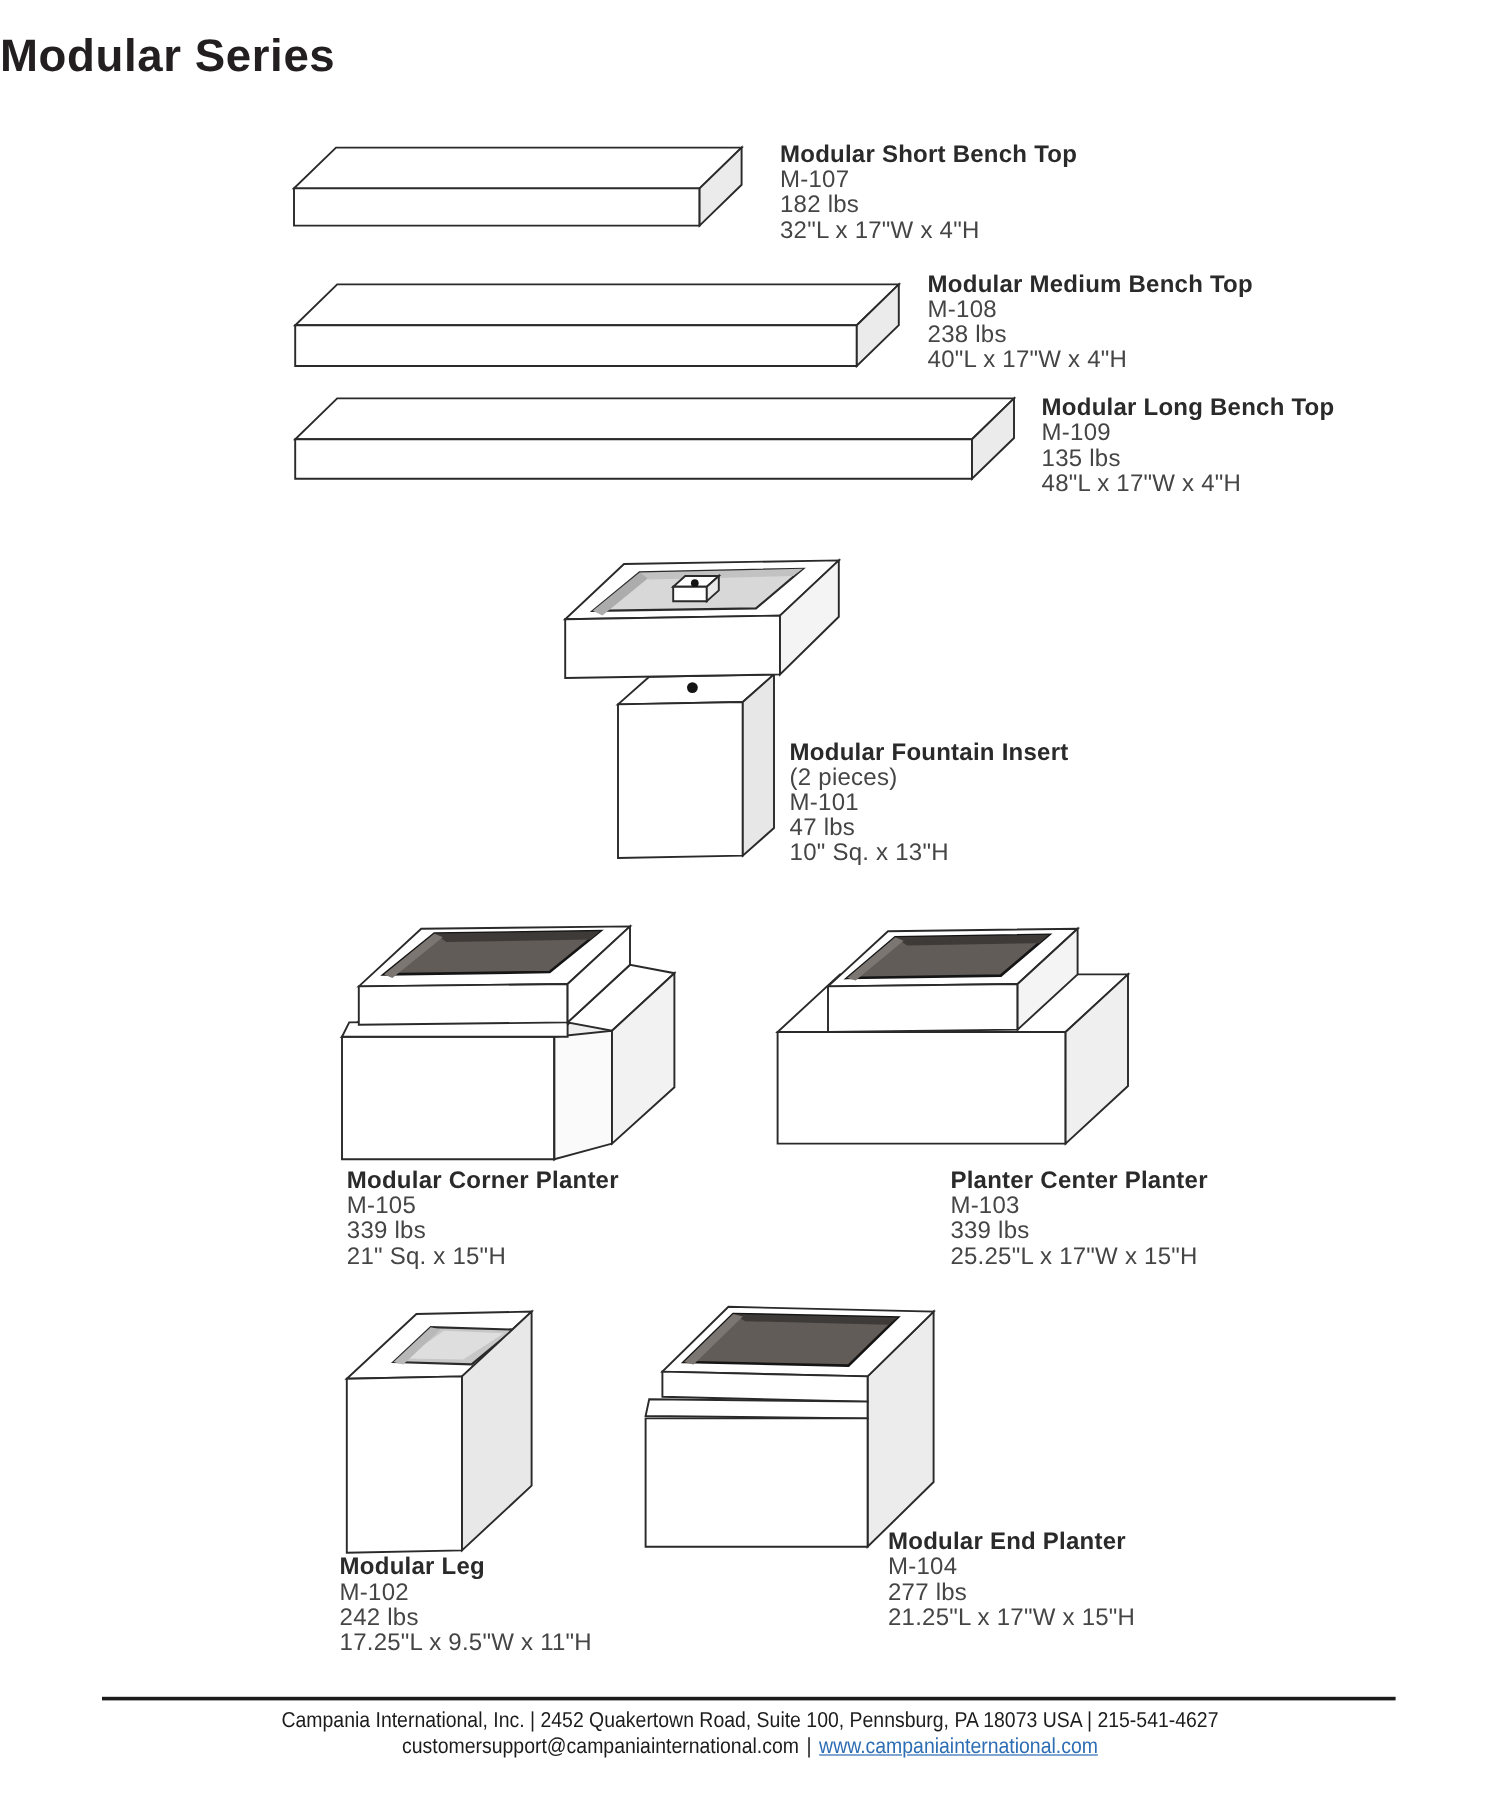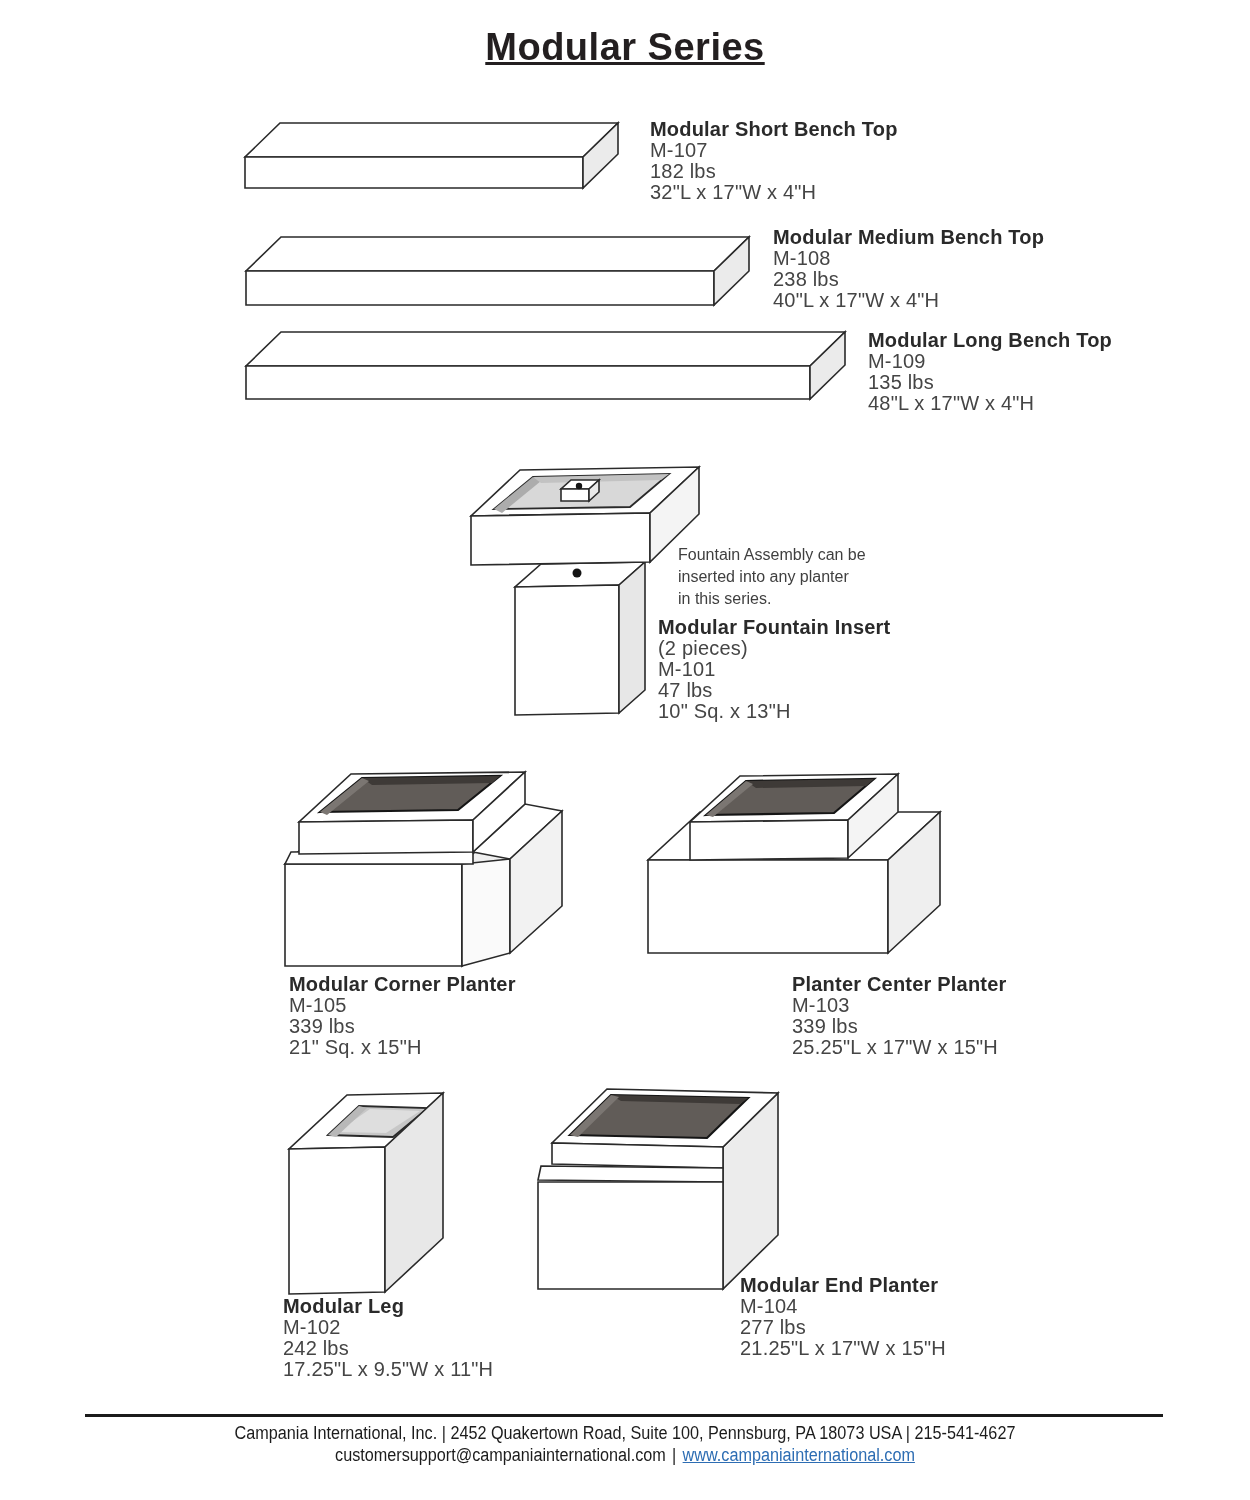--- a/index.html
+++ b/index.html
@@ -1,19 +1,19 @@
 <!DOCTYPE html>
 <html><head>
 <meta charset="utf-8">
 <style>
   html,body{margin:0;padding:0;background:#ffffff;}
   .page{position:relative;width:1250px;height:1500px;background:#ffffff;overflow:hidden;
         font-family:"Liberation Sans", sans-serif;}
-  .title{position:absolute;top:26px;left:0;width:100%;text-align:center;
-         font-size:38px;font-weight:700;color:#231f20;letter-spacing:.5px;text-decoration:underline;}
+  .title{position:absolute;top:26px;left:0;width:100%;
+         font-size:38px;font-weight:700;color:#231f20;letter-spacing:.5px;}
   svg.diagram{position:absolute;left:0;top:0;}
   .label{position:absolute;font-size:20px;line-height:21px;color:#454545;letter-spacing:.2px;}
   .label .pname{font-weight:700;color:#2a2a2a;}
   .note{position:absolute;font-size:16px;line-height:22px;color:#3f3f3f;white-space:pre-line;}
   .footer-rule{position:absolute;left:85px;top:1414px;width:1078px;height:3px;background:#1b1b1b;}
   .footer{position:absolute;left:0;top:1422px;width:100%;text-align:center;color:#1c1c1c;
           font-size:18px;line-height:22px;transform:scaleX(.9);transform-origin:50% 0;}
   .footer .sep{margin:0 7px;}
   .footer a{color:#2d6db3;text-decoration:underline;cursor:pointer;}
 </style>
@@ -124,23 +124,20 @@
     <div class="pline">40"L x 17"W x 4"H</div>
   </div>
 
   <div class="label" style="left:868px;top:330px">
     <div class="pname">Modular Long Bench Top</div>
     <div class="pline">M-109</div>
     <div class="pline">135 lbs</div>
     <div class="pline">48"L x 17"W x 4"H</div>
   </div>
 
-  <div class="note" style="left:678px;top:544px;width:200px">Fountain Assembly can be
-inserted into any planter
-in this series.</div>
 
   <div class="label" style="left:658px;top:617px">
     <div class="pname">Modular Fountain Insert</div>
     <div class="pline">(2 pieces)</div>
     <div class="pline">M-101</div>
     <div class="pline">47 lbs</div>
     <div class="pline">10" Sq. x 13"H</div>
   </div>
 
   <div class="label" style="left:289px;top:974px">

